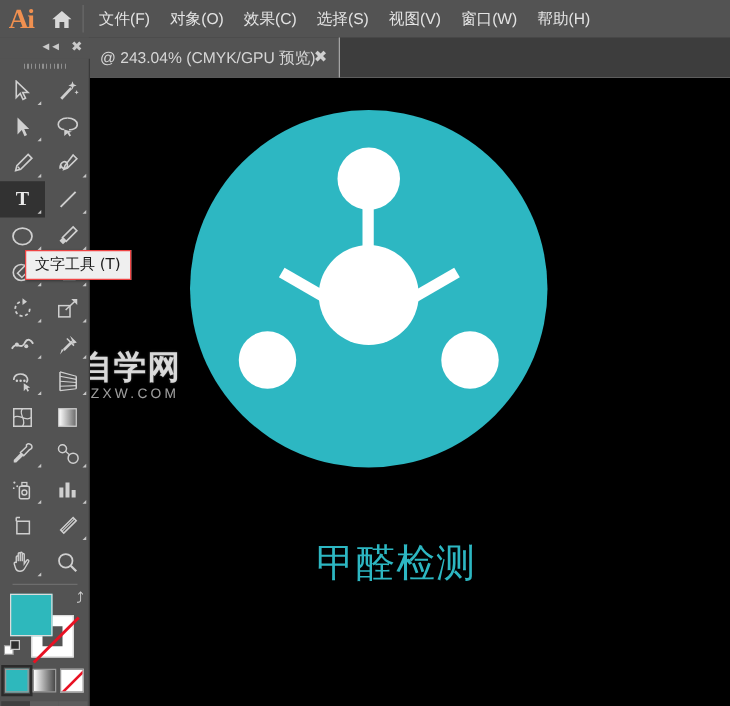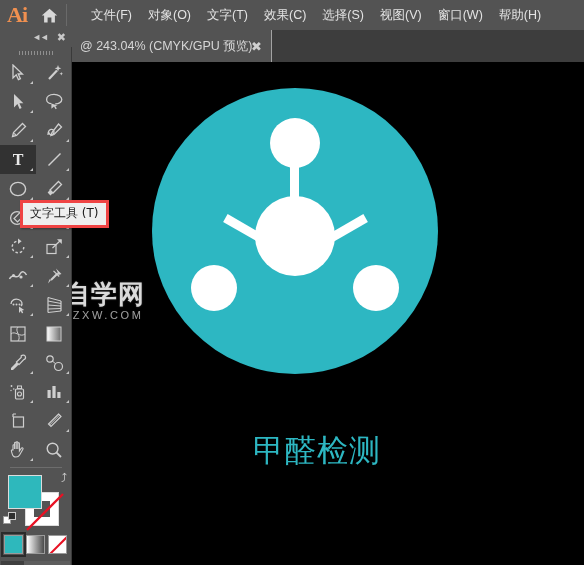--- a/index.html
+++ b/index.html
@@ -24,21 +24,21 @@
     font-family: "Liberation Serif", "DejaVu Serif", serif;
     letter-spacing: -1px;
   }
   .home-btn {
     width: 30px; height: 30px;
     display: flex; align-items: center; justify-content: center;
   }
   .menu-sep {
     width: 1px; height: 22px; background: #6a6a6a; margin: 0 4px 0 2px;
   }
-  .menu-items { display: flex; align-items: center; margin-left: 12px; text-align: center; }
+  .menu-items { display: flex; align-items: center; margin-left: 0; text-align: center; }
   .menu-item {
     color: #e3e3e3; font-size: 12.5px; padding: 4px 8px;
     white-space: nowrap; cursor: default;
   }
 
   
   .tabbar {
     position: absolute; left: 0; top: 30px; width: 584px; height: 32px;
     background: #3d3d3d;
   }
@@ -153,21 +153,21 @@
     color: #eaeaea; font-size: 16px; font-weight: bold;
     font-family: "Liberation Serif", "DejaVu Serif", serif;
   }
   .tp-divider {
     width: 52px; height: 1px; background: #6d6d6d; margin: 3px auto;
   }
 
   
   .tooltip {
     position: absolute; left: 20px; top: 170px;
-    background: #efefef; border: 3px solid #ef4444;
+    background: #efefef; border: 1px solid #ef4444;
     color: #1a1a1a; font-size: 12px;
     padding: 2px 7px 3px 7px; white-space: nowrap;
     z-index: 60; box-shadow: 1px 1px 2px rgba(0,0,0,0.35);
     font-family: "DejaVu Sans", "Liberation Sans", sans-serif;
   }
 
   
   .tp-colors { position: relative; width: 72px; height: 62px; margin-top: 3px; }
   .sw-fill {
     position: absolute; left: 8px; top: 4px; width: 34px; height: 34px;
@@ -243,21 +243,20 @@
     <div class="ai-logo">Ai</div>
     <div class="home-btn">
       <svg width="17" height="15" viewBox="0 0 17 15" aria-hidden="true">
         <path d="M8.5 0.8 L16.2 7.4 L13.9 7.4 L13.9 14.4 L10.4 14.4 L10.4 9.6 L6.6 9.6 L6.6 14.4 L3.1 14.4 L3.1 7.4 L0.8 7.4 Z" fill="#d8d8d8"></path>
       </svg>
     </div>
     <div class="menu-sep"></div>
     <div class="menu-items">
       <div class="menu-item">文件(F)</div>
       <div class="menu-item">对象(O)</div>
-      <div class="menu-item">文字(T)</div>
       <div class="menu-item">效果(C)</div>
       <div class="menu-item">选择(S)</div>
       <div class="menu-item">视图(V)</div>
       <div class="menu-item">窗口(W)</div>
       <div class="menu-item">帮助(H)</div>
     </div>
   </div>
 
   <div class="tabbar">
     <div class="doc-tab">

